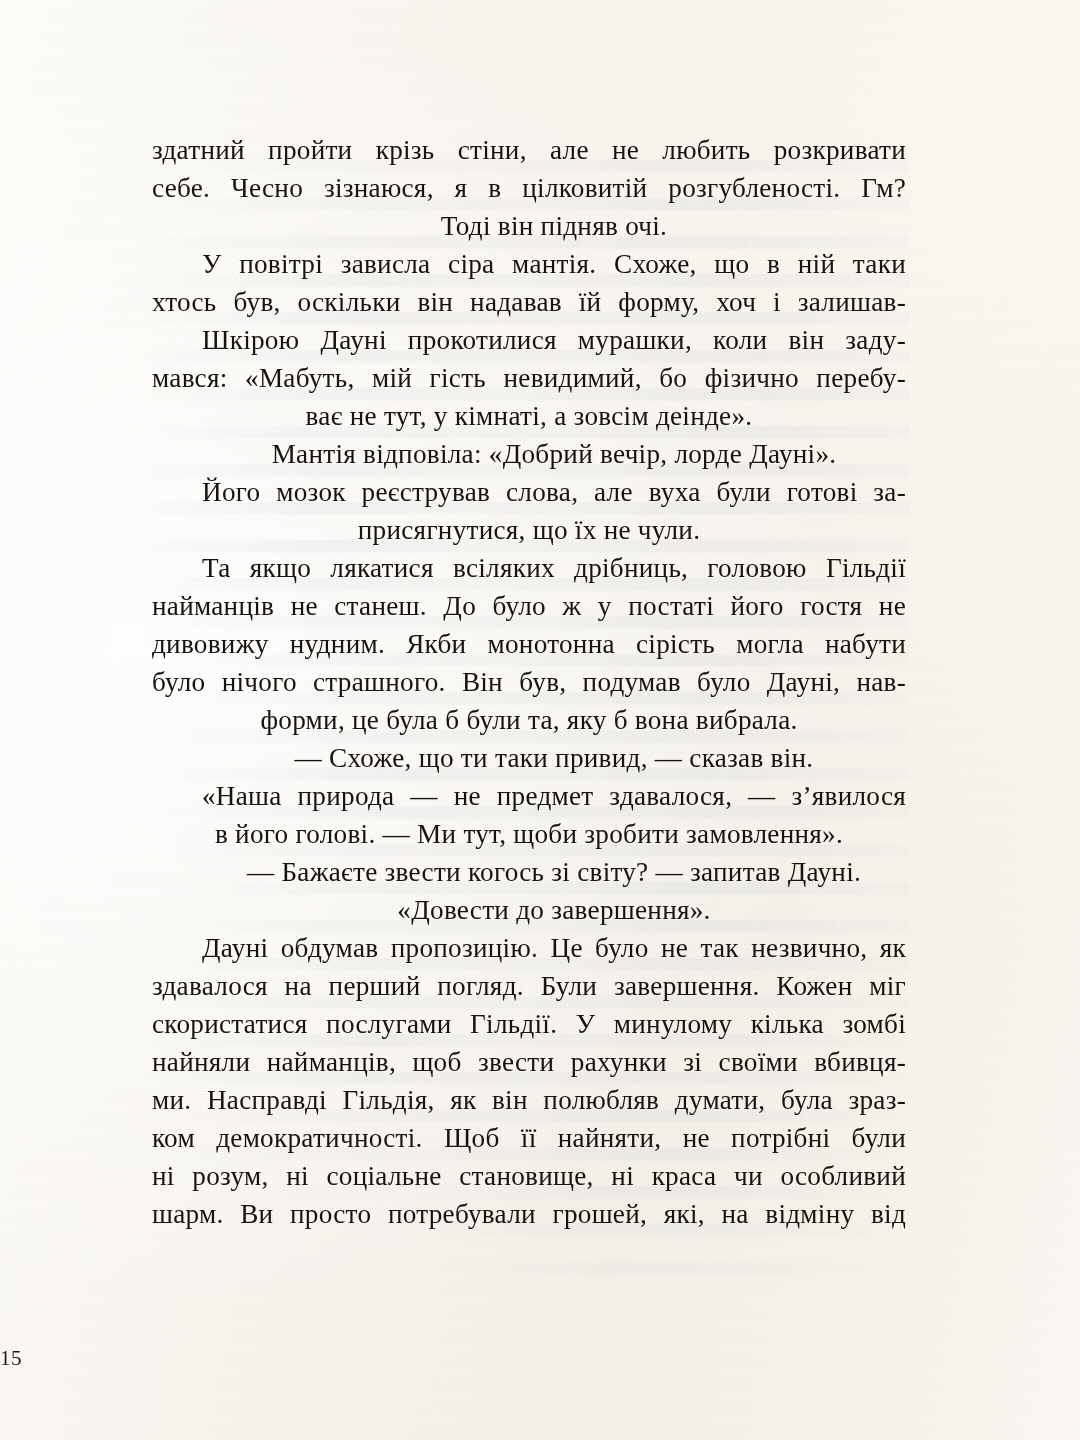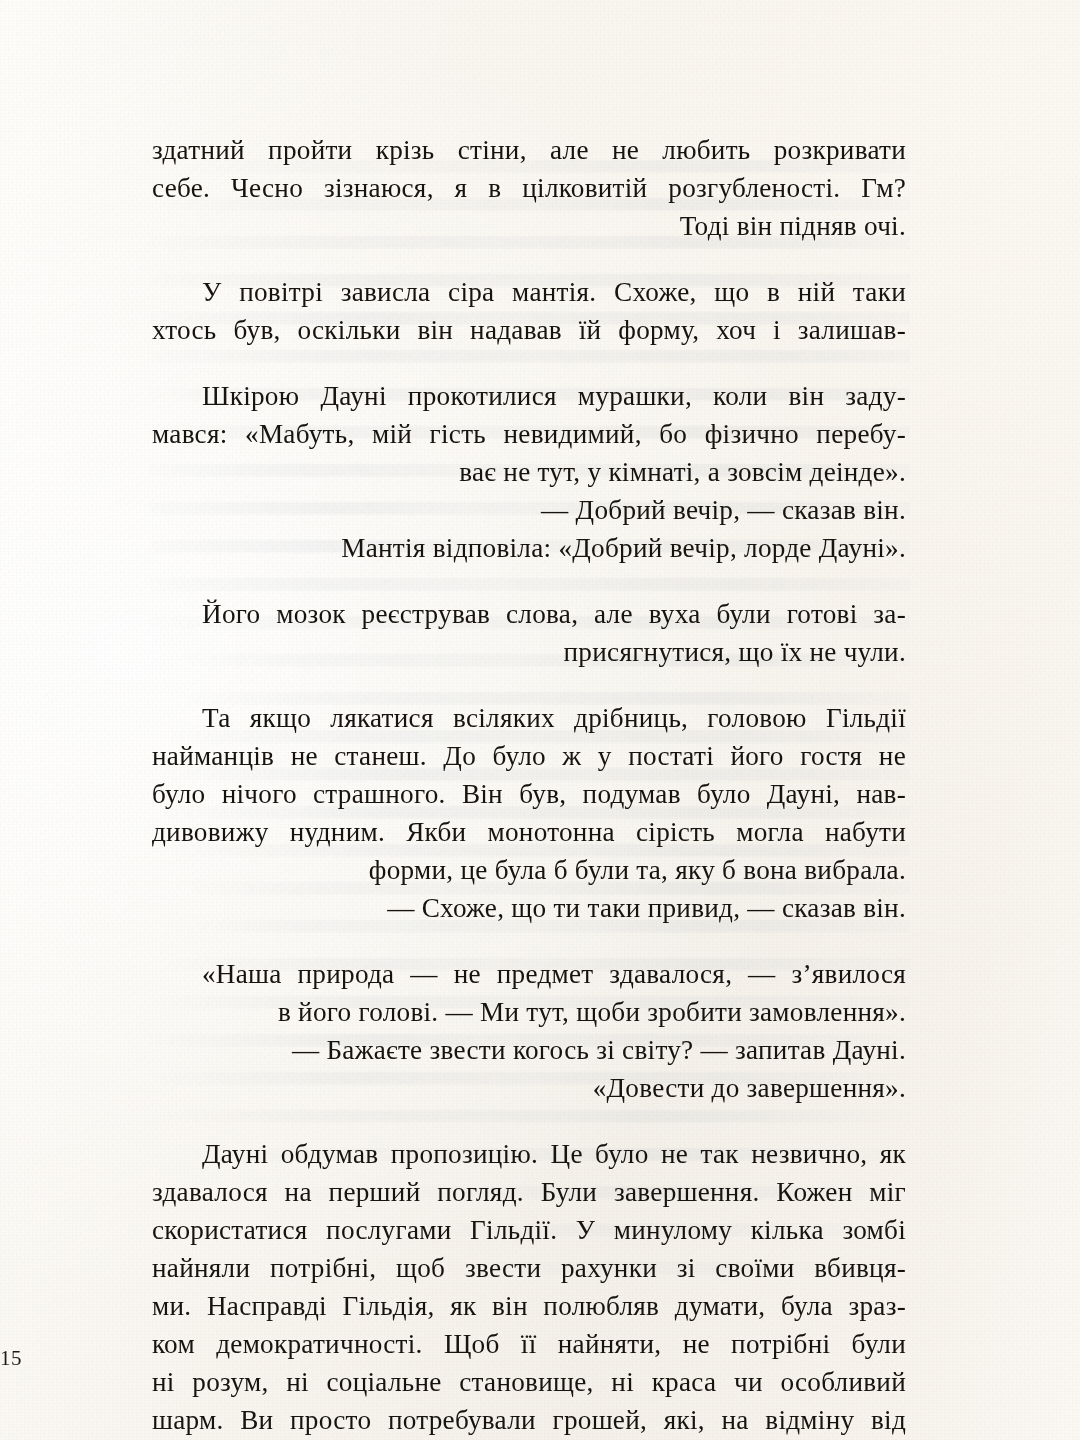--- a/index.html
+++ b/index.html
@@ -113,30 +113,29 @@
   .line.just {
     white-space: normal;
     text-align: justify;
     text-align-last: justify;
     word-spacing: 0px;
   }
 
   
   .line.last {
     white-space: pre;
-    text-align: right;
+    text-align: center;
   }
 
   
   .line.indent {
     text-indent: 50px;
   }
   .line.just.indent {
     text-indent: 50px;
-    margin-top: 28px;
   }
 
   
   #folio {
     position: absolute;
     left: 0;
     top: 1346px;
     width: 1080px;
     font-size: 21px;
     color: #1d1915;
@@ -154,38 +153,37 @@
 
   <div id="text-block">
       <div class="line just">здатний пройти крізь стіни, але не любить розкривати</div>
       <div class="line just">себе. Чесно зізнаюся, я в цілковитій розгубленості. Гм?</div>
       <div class="line last indent">Тоді він підняв очі.</div>
       <div class="line just indent">У повітрі зависла сіра мантія. Схоже, що в ній таки</div>
       <div class="line just">хтось був, оскільки він надавав їй форму, хоч і залишав-</div>
       <div class="line just indent">Шкірою Дауні прокотилися мурашки, коли він заду-</div>
       <div class="line just">мався: «Мабуть, мій гість невидимий, бо фізично перебу-</div>
       <div class="line last">ває не тут, у кімнаті, а зовсім деінде».</div>
-      <div class="line last indent">— Добрий вечір, — сказав він.</div>
       <div class="line last indent">Мантія відповіла: «Добрий вечір, лорде Дауні».</div>
       <div class="line just indent">Його мозок реєстрував слова, але вуха були готові за-</div>
       <div class="line last">присягнутися, що їх не чули.</div>
       <div class="line just indent">Та якщо лякатися всіляких дрібниць, головою Гільдії</div>
       <div class="line just">найманців не станеш. До було ж у постаті його гостя не</div>
+      <div class="line just">дивовижу нудним. Якби монотонна сірість могла набути</div>
       <div class="line just">було нічого страшного. Він був, подумав було Дауні, нав-</div>
-      <div class="line just">дивовижу нудним. Якби монотонна сірість могла набути</div>
       <div class="line last">форми, це була б були та, яку б вона вибрала.</div>
       <div class="line last indent">— Схоже, що ти таки привид, — сказав він.</div>
       <div class="line just indent">«Наша природа — не предмет здавалося, — з’явилося</div>
       <div class="line last">в його голові. — Ми тут, щоби зробити замовлення».</div>
       <div class="line last indent">— Бажаєте звести когось зі світу? — запитав Дауні.</div>
       <div class="line last indent">«Довести до завершення».</div>
       <div class="line just indent">Дауні обдумав пропозицію. Це було не так незвично, як</div>
       <div class="line just">здавалося на перший погляд. Були завершення. Кожен міг</div>
       <div class="line just">скористатися послугами Гільдії. У минулому кілька зомбі</div>
-      <div class="line just">найняли потрібні, щоб звести рахунки зі своїми вбивця-</div>
+      <div class="line just">найняли найманців, щоб звести рахунки зі своїми вбивця-</div>
       <div class="line just">ми. Насправді Гільдія, як він полюбляв думати, була зраз-</div>
       <div class="line just">ком демократичності. Щоб її найняти, не потрібні були</div>
       <div class="line just">ні розум, ні соціальне становище, ні краса чи особливий</div>
       <div class="line just">шарм. Ви просто потребували грошей, які, на відміну від</div>
     </div>
 
   <div id="folio">15</div>
 
 </div>
 

